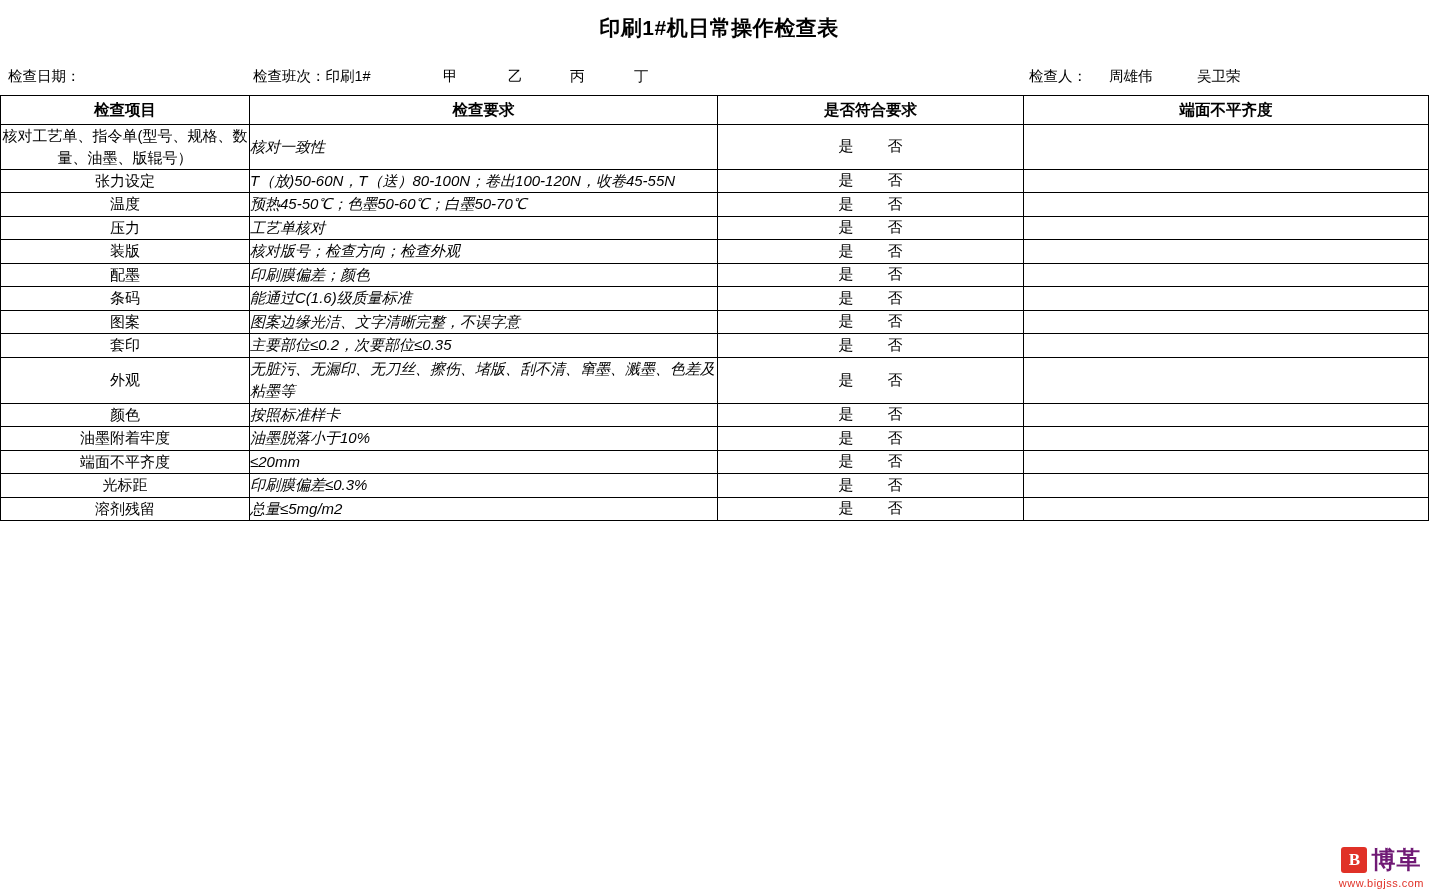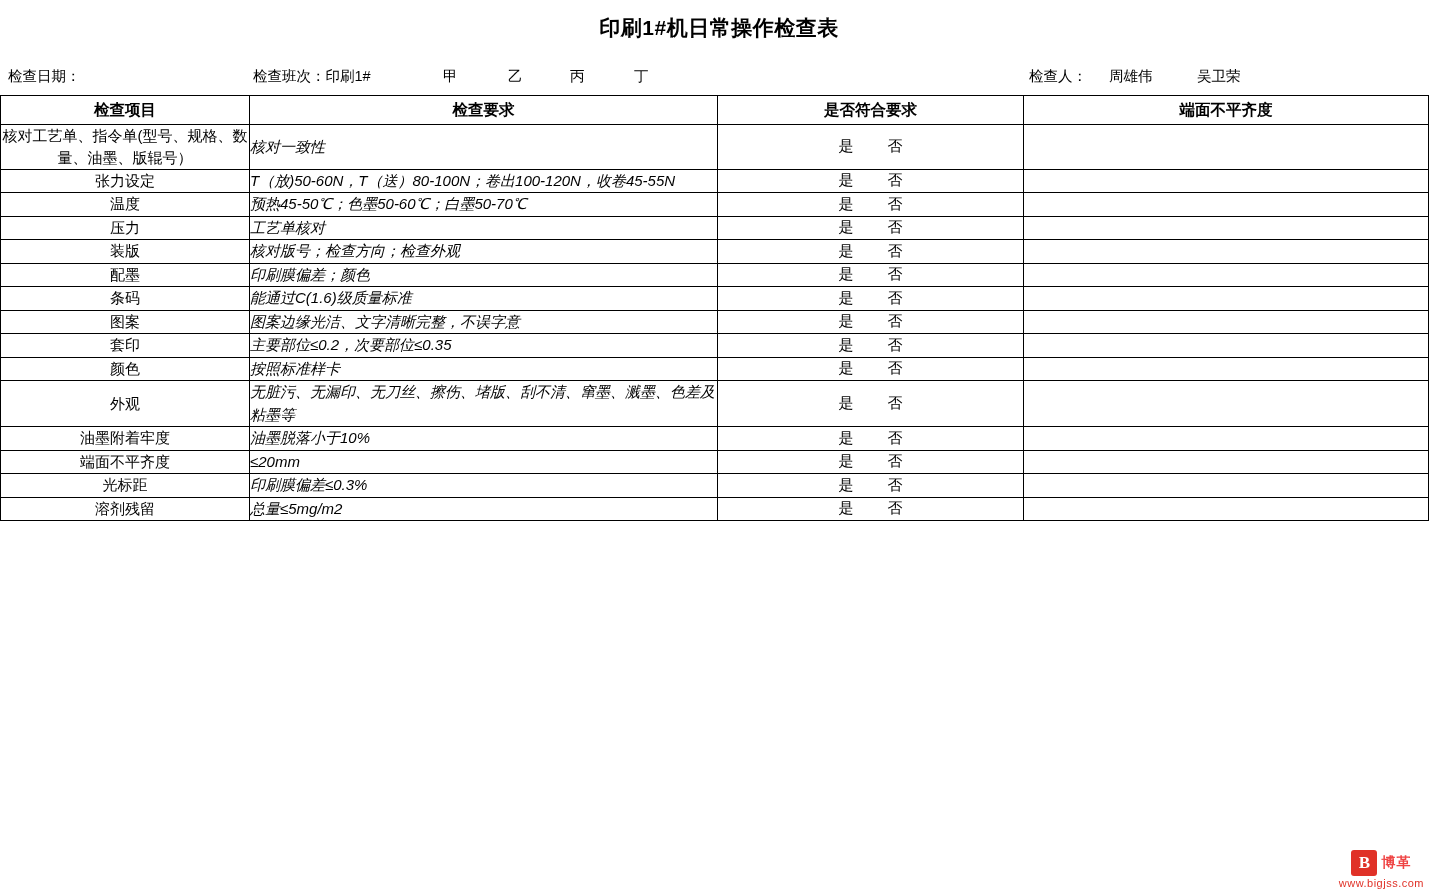--- a/index.html
+++ b/index.html
@@ -120,22 +120,22 @@
     color: #ffffff;
     font-size: 17px;
     font-weight: bold;
     display: flex;
     align-items: center;
     justify-content: center;
     border-radius: 3px;
     font-family: "Liberation Serif", serif;
   }
   .wm-text {
-    color: #ef4444;
-    font-size: 14px;
+    color: #701a75;
+    font-size: 24px;
     font-weight: bold;
     letter-spacing: 1px;
   }
   .wm-sub {
     color: #e03127;
     font-size: 11px;
     letter-spacing: 0.5px;
     margin-top: 1px;
   }
 </style>
@@ -267,33 +267,33 @@
         <td class="req">主要部位≤0.2，次要部位≤0.35</td>
         <td class="yn">
           <div class="yn-wrap">
             <span>是</span>
             <span>否</span>
           </div>
         </td>
         <td class="note"></td>
       </tr>
       <tr>
+        <td class="item">外观</td>
+        <td class="req">无脏污、无漏印、无刀丝、擦伤、堵版、刮不清、窜墨、溅墨、色差及粘墨等</td>
+        <td class="yn">
+          <div class="yn-wrap">
+            <span>是</span>
+            <span>否</span>
+          </div>
+        </td>
+        <td class="note"></td>
+      </tr>
+      <tr>
         <td class="item">颜色</td>
         <td class="req">按照标准样卡</td>
-        <td class="yn">
-          <div class="yn-wrap">
-            <span>是</span>
-            <span>否</span>
-          </div>
-        </td>
-        <td class="note"></td>
-      </tr>
-      <tr>
-        <td class="item">外观</td>
-        <td class="req">无脏污、无漏印、无刀丝、擦伤、堵版、刮不清、窜墨、溅墨、色差及粘墨等</td>
         <td class="yn">
           <div class="yn-wrap">
             <span>是</span>
             <span>否</span>
           </div>
         </td>
         <td class="note"></td>
       </tr>
       <tr>
         <td class="item">油墨附着牢度</td>

